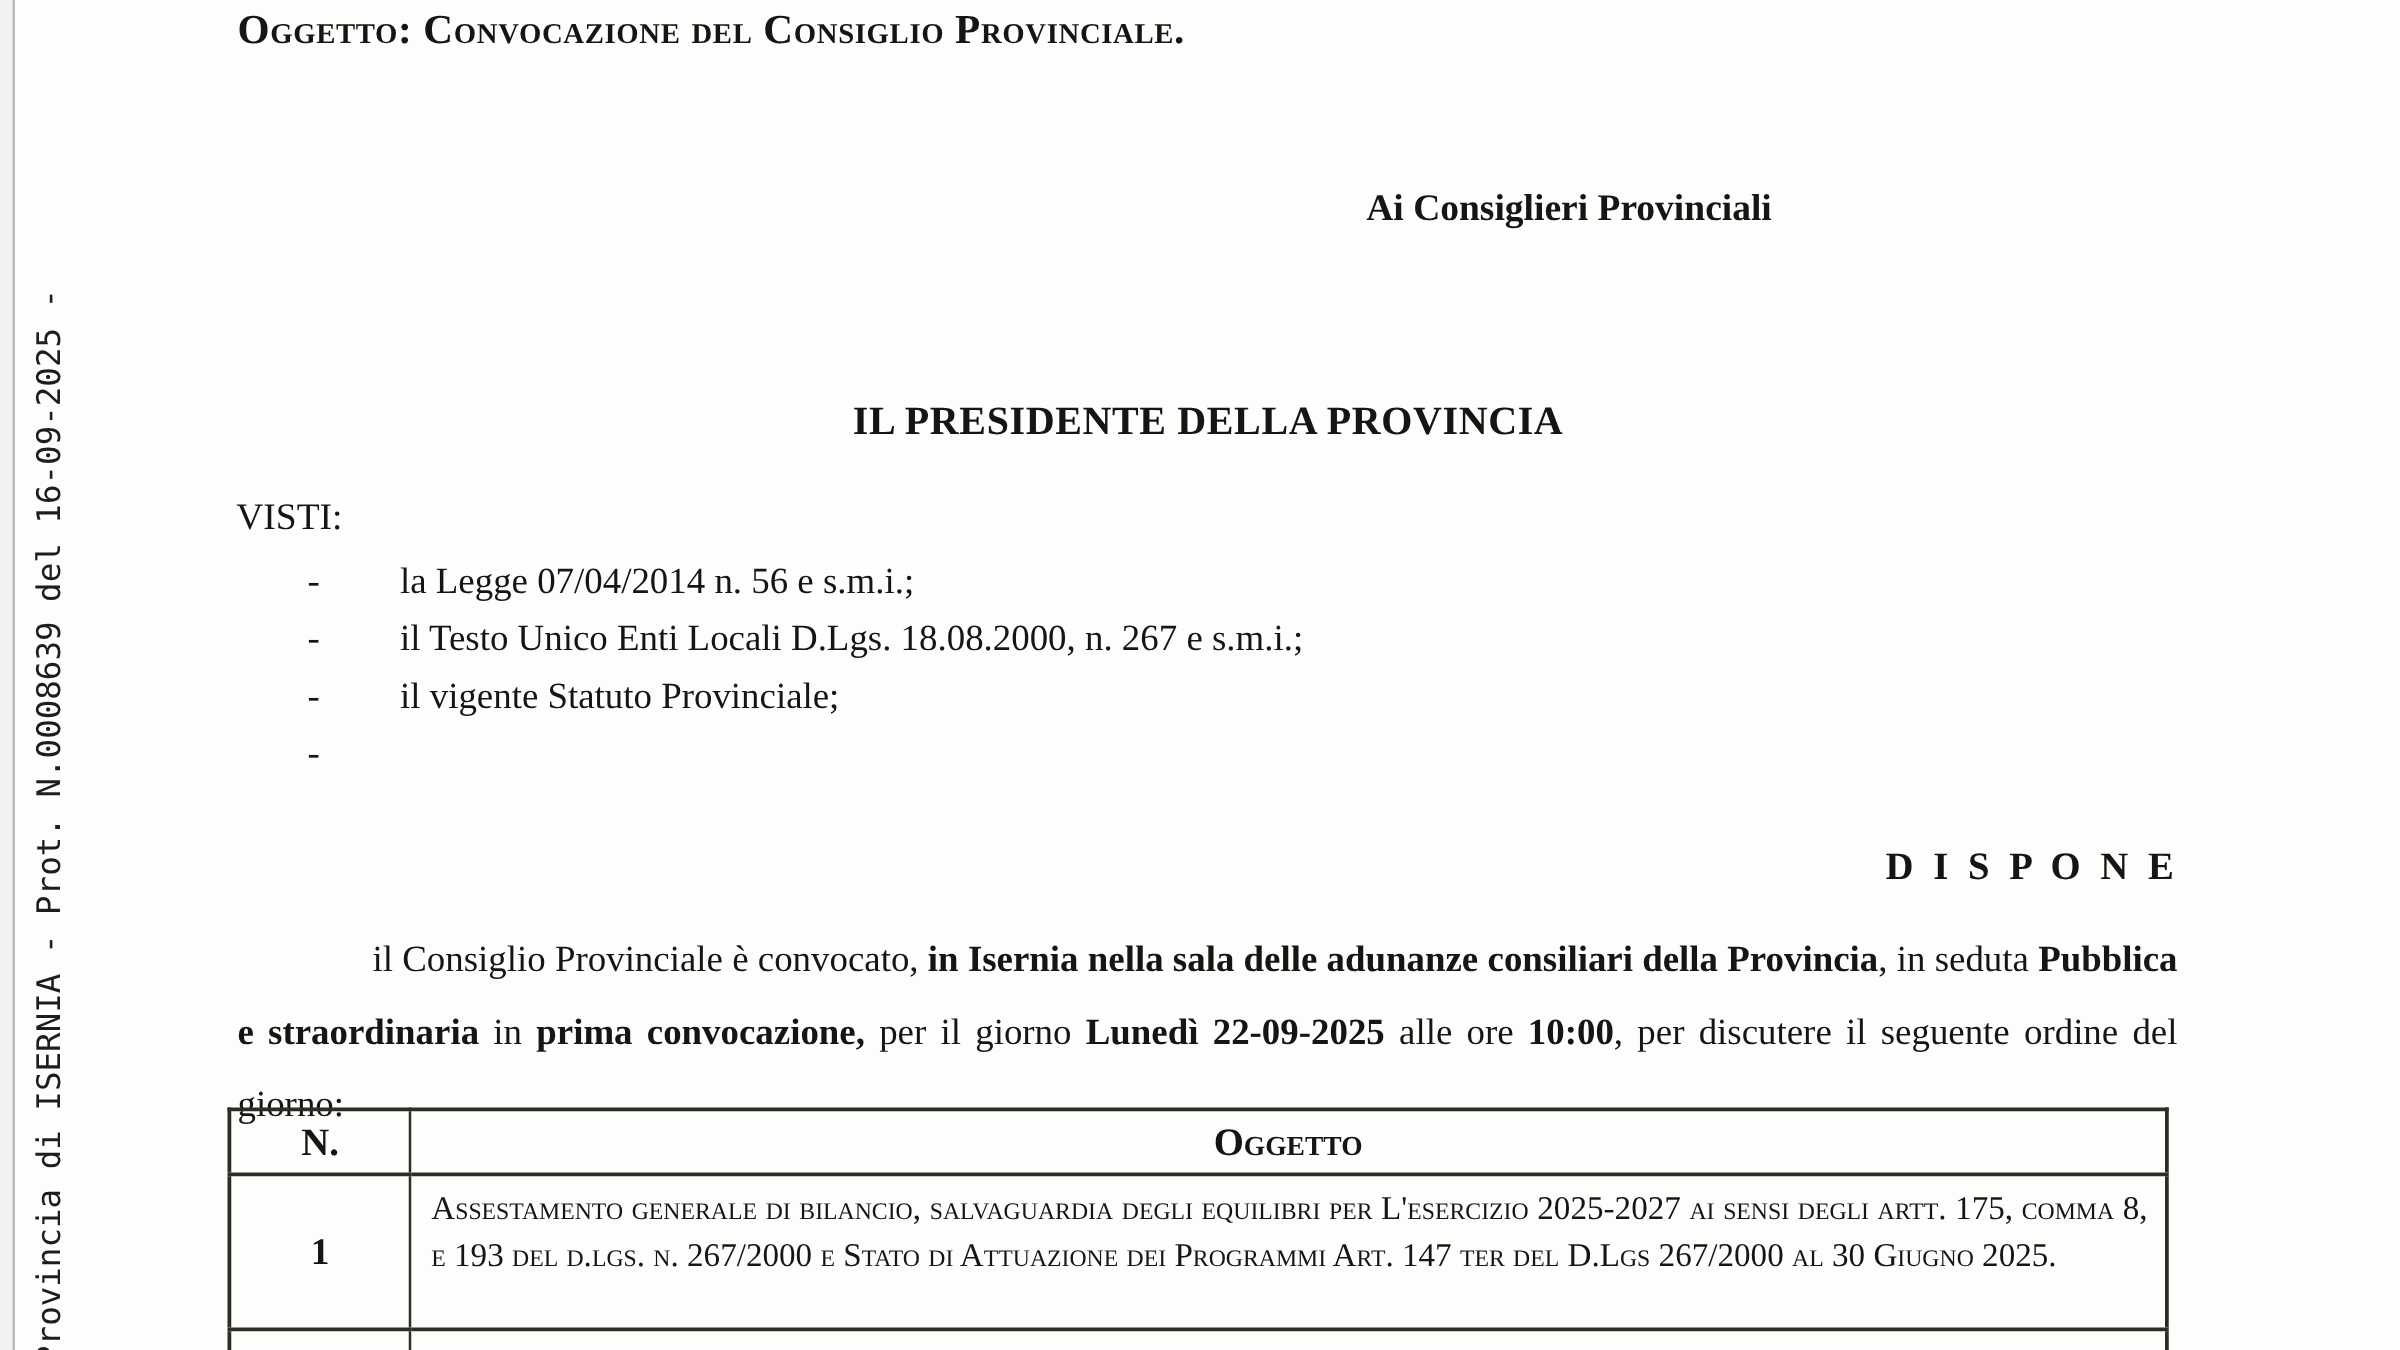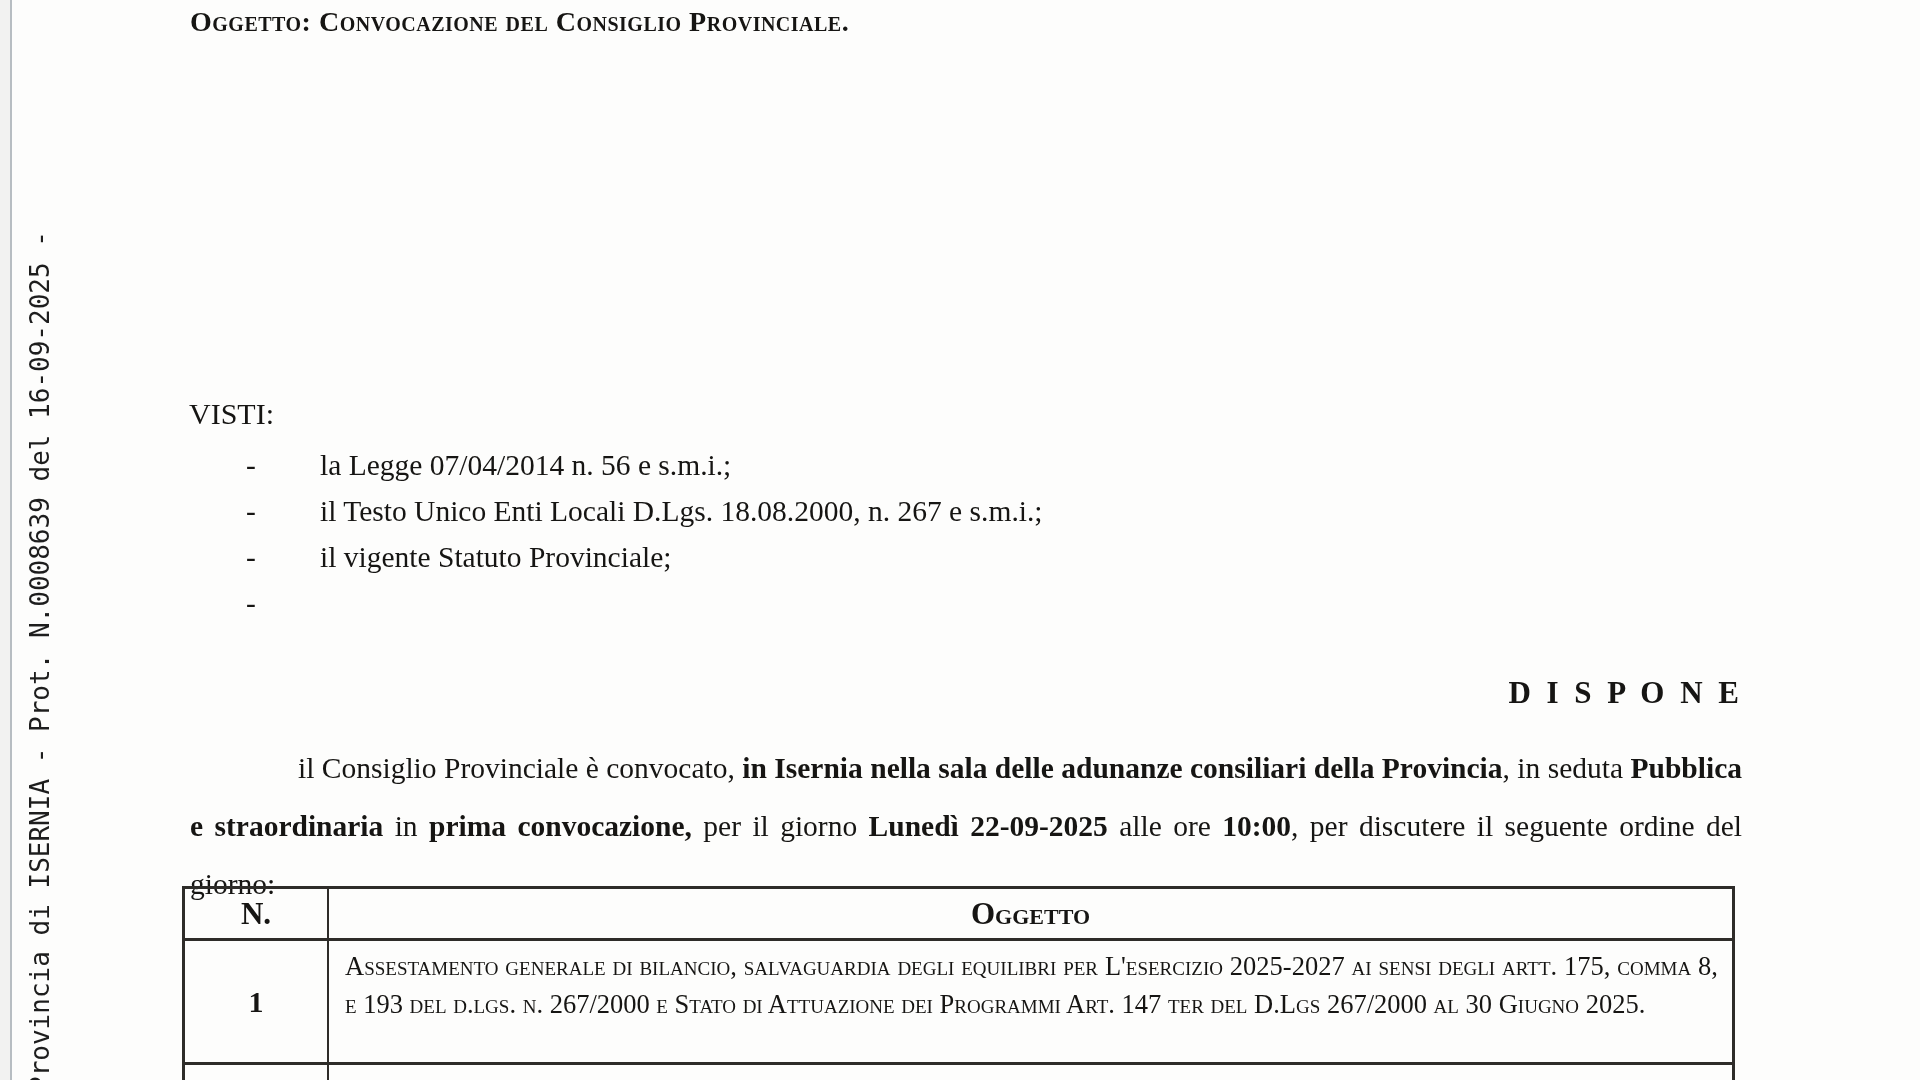--- a/index.html
+++ b/index.html
@@ -5,21 +5,21 @@
   html,body{margin:0;padding:0;}
   body{width:1920px;height:1080px;overflow:hidden;background:#ffffff;}
   .page{position:absolute;inset:0;background:#fdfdfc;color:#161513;
         font-family:"Liberation Serif", serif;}
   .edge-strip{position:absolute;left:0;top:0;width:10px;height:1080px;background:#f2f2f1;}
   .edge-line{position:absolute;left:10px;top:0;width:2px;height:1080px;background:#b7bdc2;}
 
   .stamp{position:absolute;left:25px;top:1092px;transform-origin:0 0;transform:rotate(-90deg);
          font-family:"DejaVu Sans Mono", monospace;font-size:26px;color:#1d1d1d;white-space:nowrap;}
 
-  .subject{position:absolute;left:190px;top:6px;font-size:28px;font-weight:bold;
+  .subject{position:absolute;left:190px;top:6px;font-size:33px;font-weight:bold;
            font-variant:small-caps;letter-spacing:.5px;}
 
   .recipients{position:absolute;left:1093px;top:144px;font-size:30px;font-weight:bold;line-height:45px;}
 
   .heading{position:absolute;left:190px;width:1553px;top:318px;text-align:center;
            font-size:32px;font-weight:bold;letter-spacing:.5px;}
 
   .visti-label{position:absolute;left:189px;top:397px;font-size:30px;}
 
   .visti-list{position:absolute;left:246px;top:442px;font-size:29.5px;line-height:46px;}
@@ -55,22 +55,24 @@
 <div class="page">
 
   <div class="edge-strip"></div>
   <div class="edge-line"></div>
 
   <div class="stamp">Provincia di ISERNIA - Prot. N.0008639 del 16-09-2025 -</div>
 
   <div class="subject">Oggetto: Convocazione del Consiglio Provinciale.</div>
 
   <div class="recipients">
+    <div>Ai Consiglieri Provinciali</div>
   </div>
 
+  <div class="heading">IL PRESIDENTE DELLA PROVINCIA</div>
 
   <div class="visti-label">VISTI:</div>
 
   <div class="visti-list">
     <div class="visti-item">
       <span class="dash">-</span>
       <span>la Legge 07/04/2014 n. 56 e s.m.i.;</span>
     </div>
     <div class="visti-item">
       <span class="dash">-</span>

